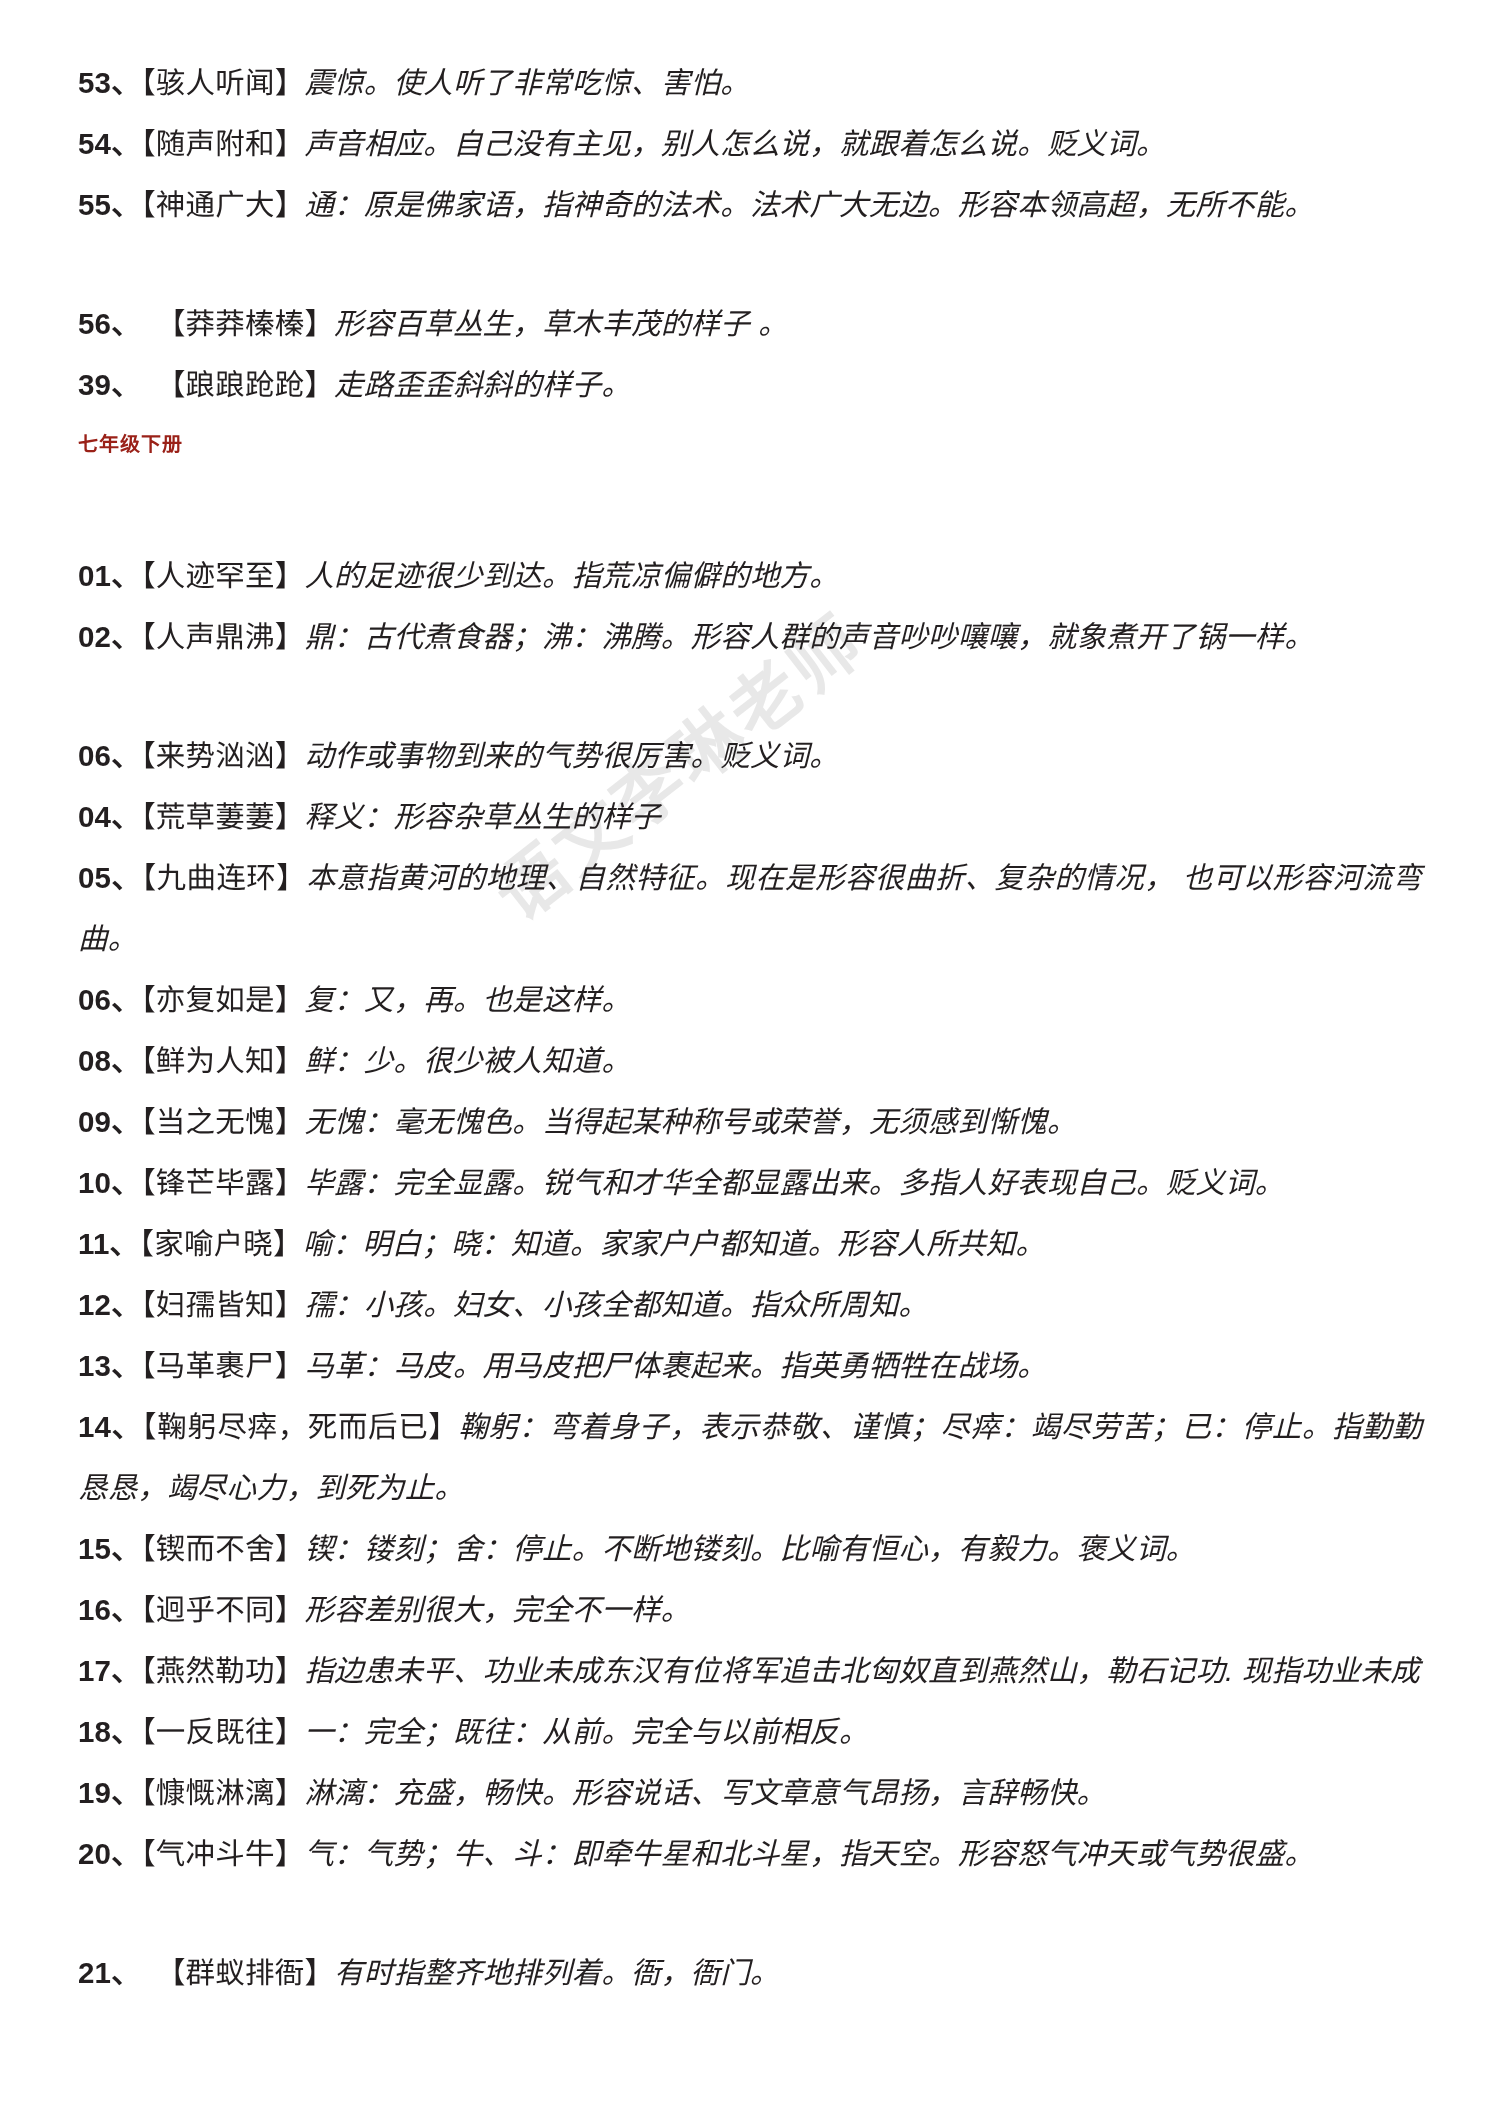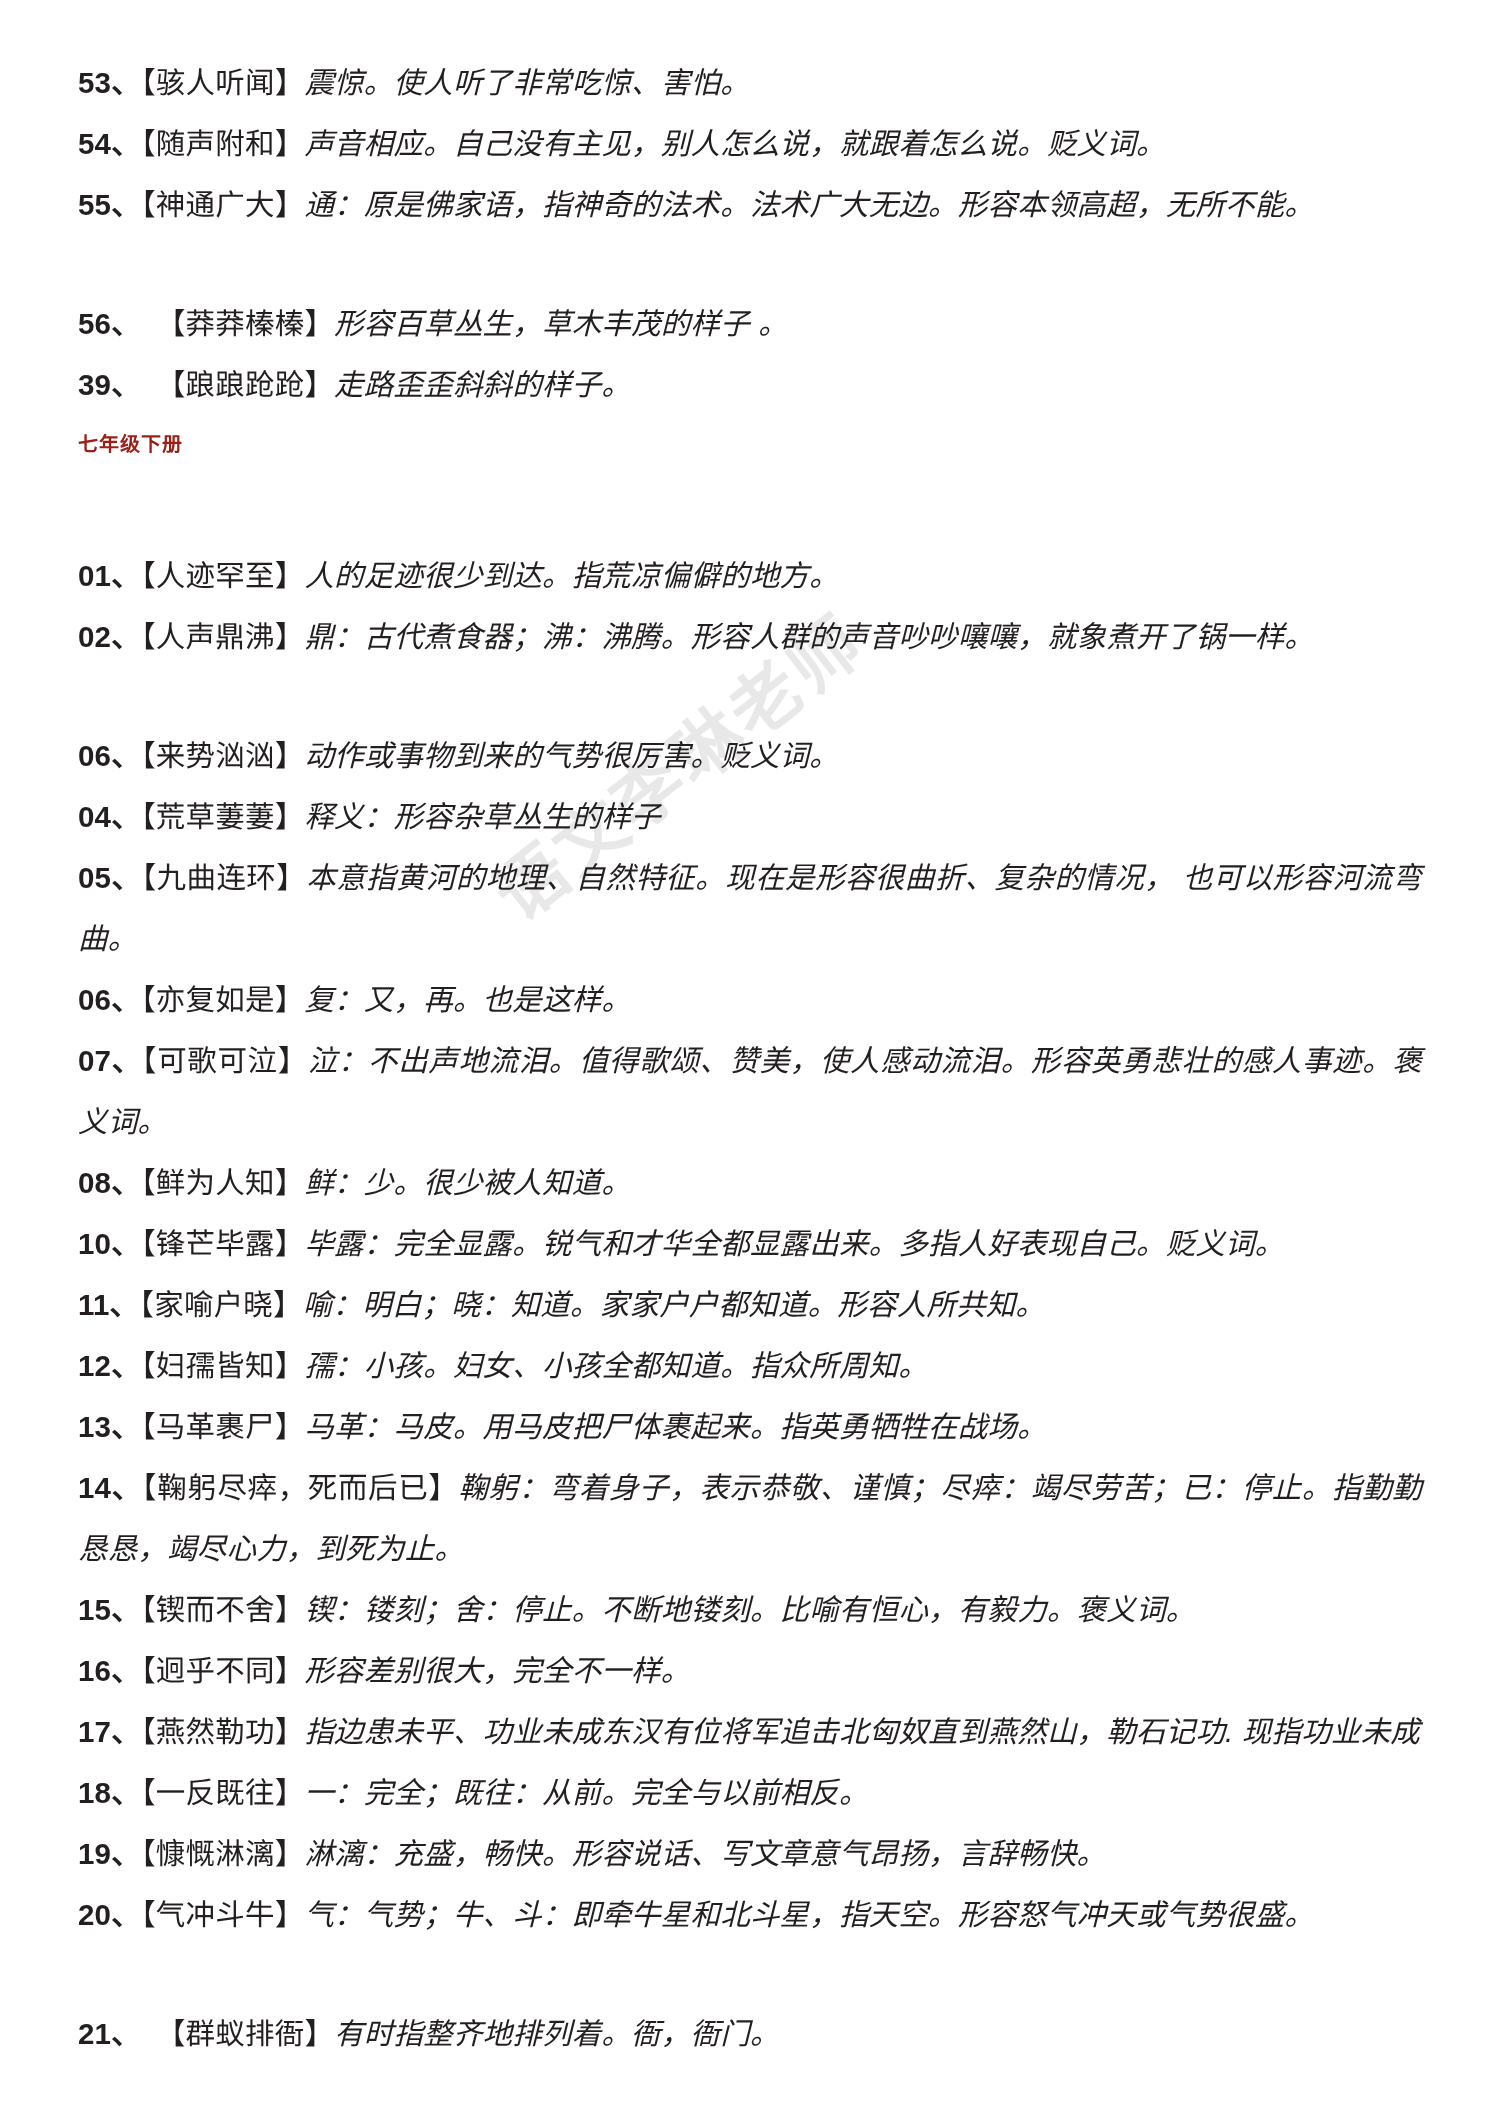--- a/index.html
+++ b/index.html
@@ -137,28 +137,28 @@
     </div>
 
     <div class="entry">
       <span class="num">05、</span><span class="idiom">【九曲连环】</span><span class="gloss">本意指黄河的地理、自然特征。现在是形容很曲折、复杂的情况， 也可以形容河流弯曲。</span>
     </div>
 
     <div class="entry">
       <span class="num">06、</span><span class="idiom">【亦复如是】</span><span class="gloss">复：又，再。也是这样。</span>
     </div>
 
-    <div class="entry">
-      <span class="num">07、</span><span class="idiom">【可歌可泣】</span><span class="gloss">泣：不出声地流泪。值得歌颂、赞美，使人感动流泪。形容英勇悲壮的感人事迹。褒义词。</span>
-    </div>
 
     <div class="entry">
       <span class="num">08、</span><span class="idiom">【鲜为人知】</span><span class="gloss">鲜：少。很少被人知道。</span>
     </div>
 
+    <div class="entry">
+      <span class="num">09、</span><span class="idiom">【当之无愧】</span><span class="gloss">无愧：毫无愧色。当得起某种称号或荣誉，无须感到惭愧。</span>
+    </div>
 
     <div class="entry">
       <span class="num">10、</span><span class="idiom">【锋芒毕露】</span><span class="gloss">毕露：完全显露。锐气和才华全都显露出来。多指人好表现自己。贬义词。</span>
     </div>
 
     <div class="entry">
       <span class="num">11、</span><span class="idiom">【家喻户晓】</span><span class="gloss">喻：明白；晓：知道。家家户户都知道。形容人所共知。</span>
     </div>
 
     <div class="entry">

